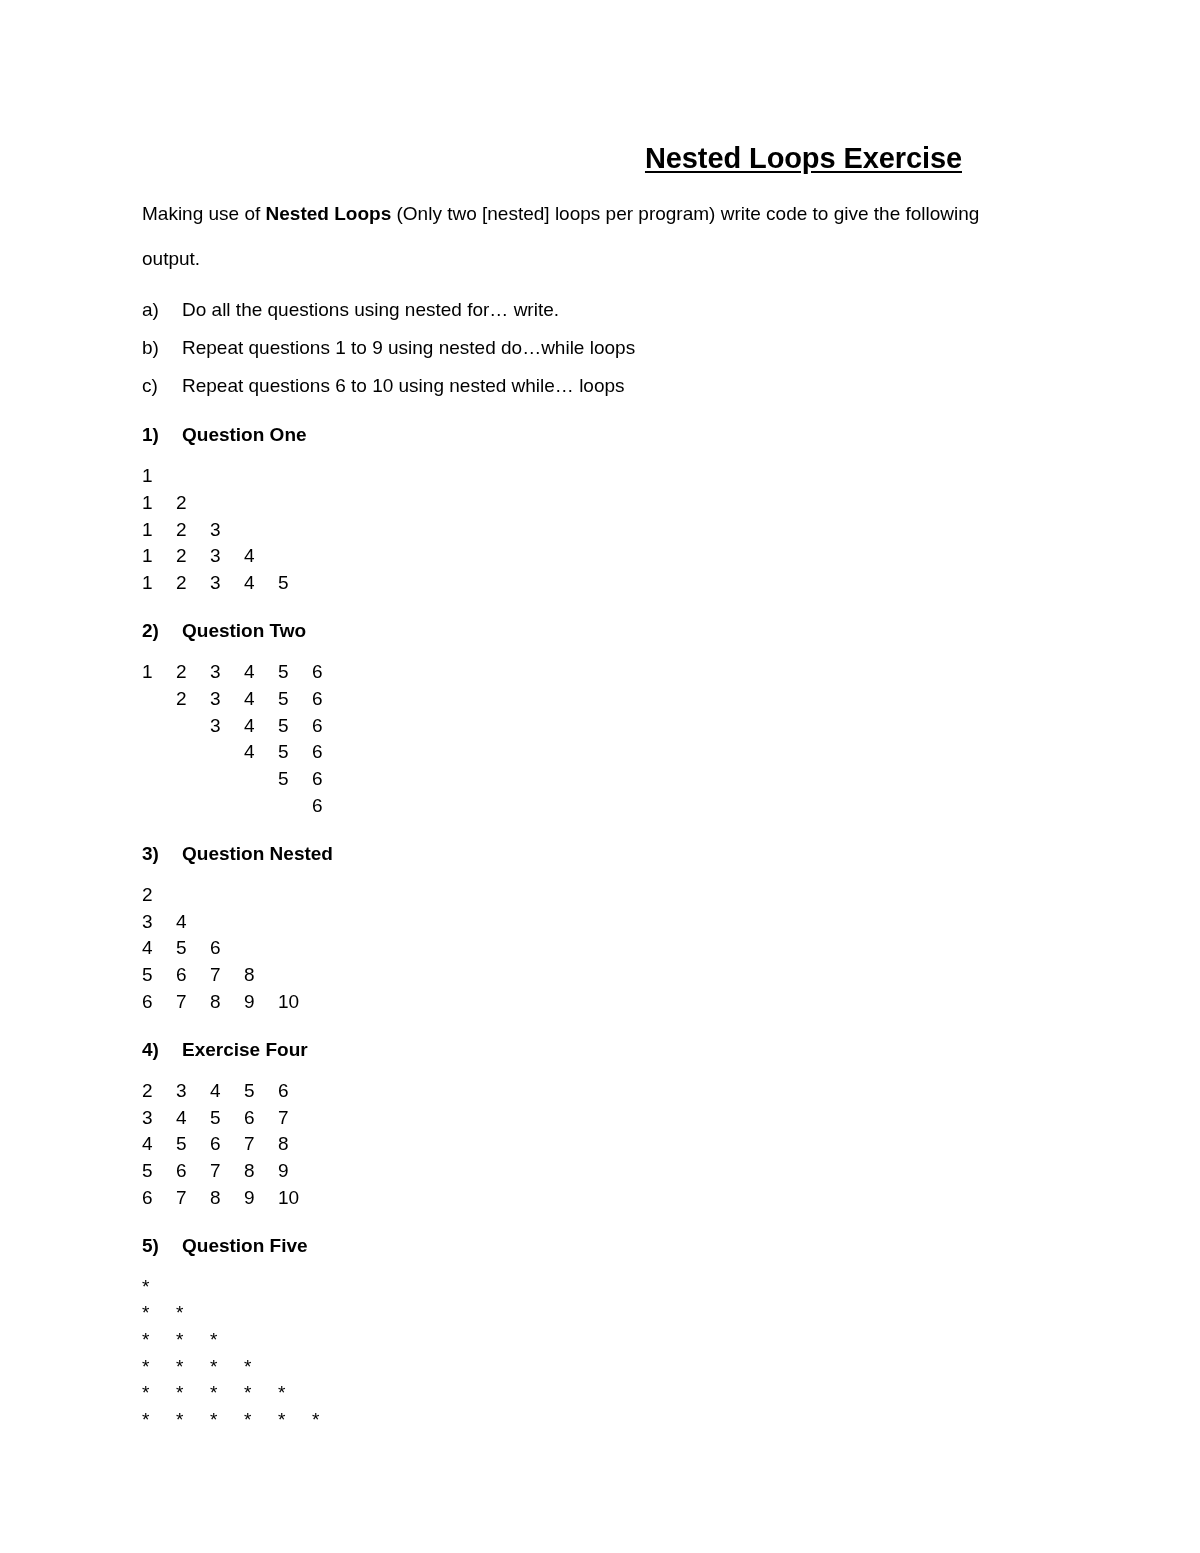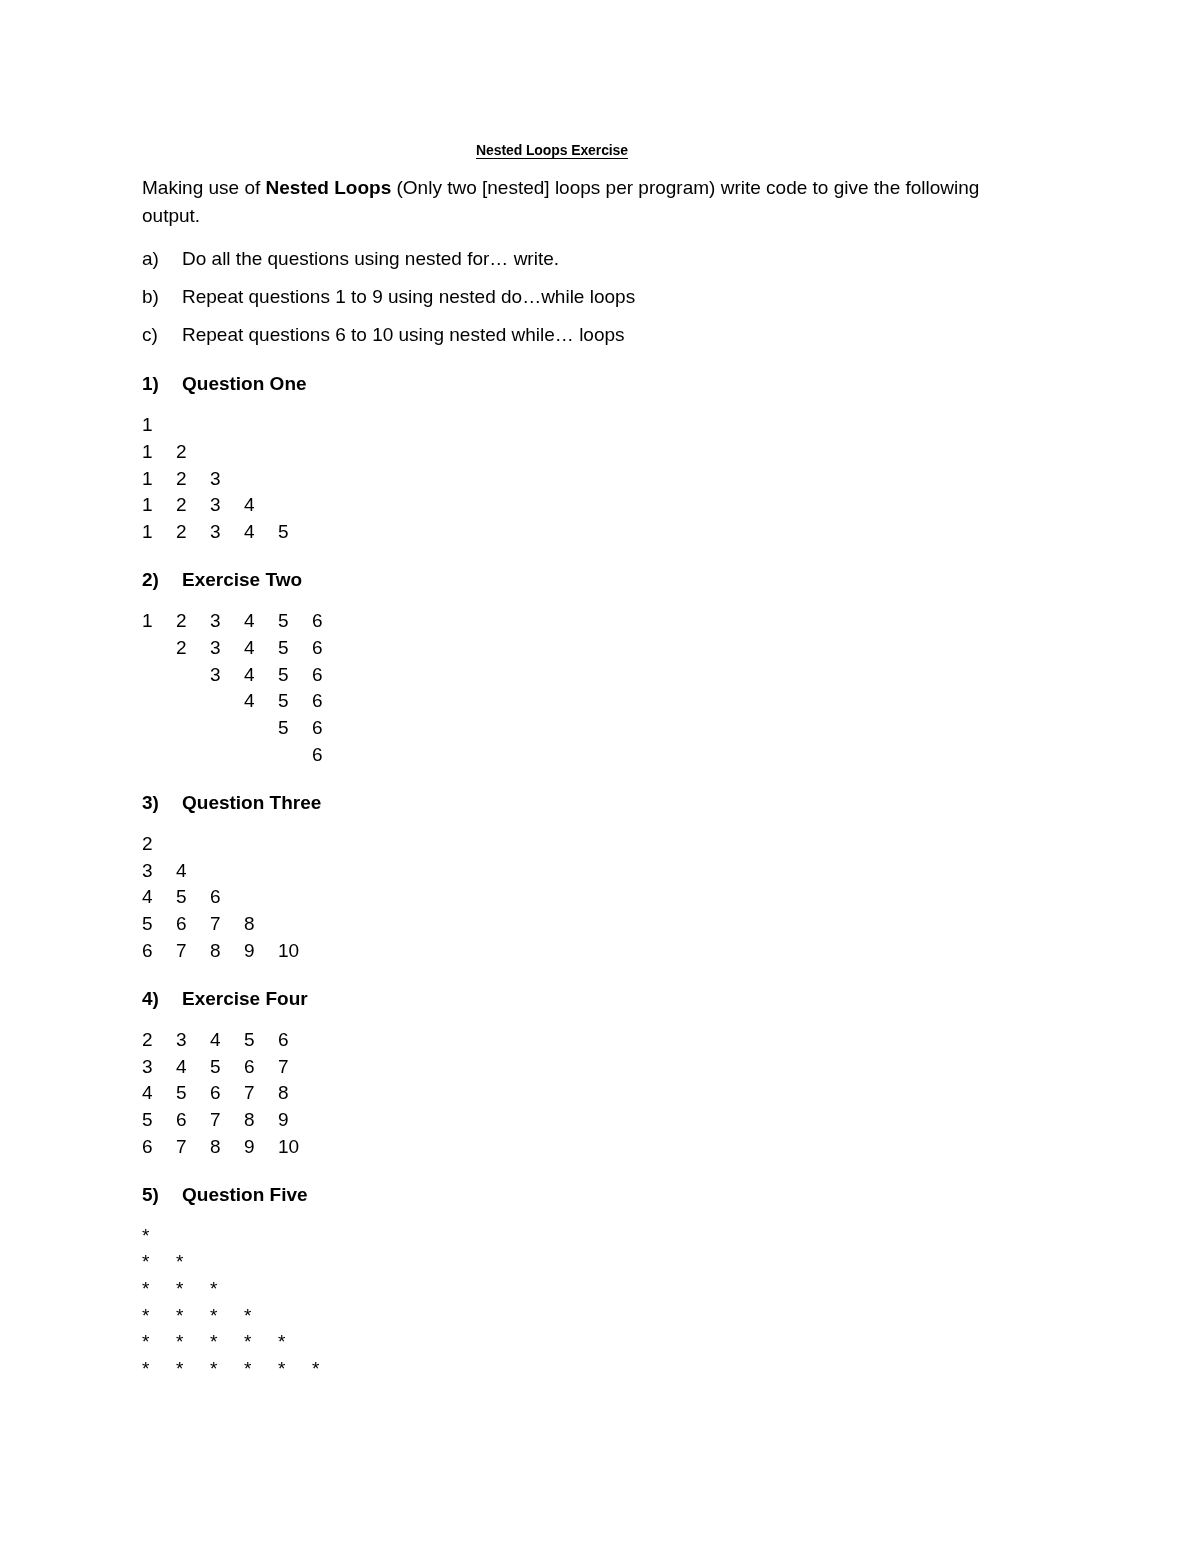--- a/index.html
+++ b/index.html
@@ -16,32 +16,32 @@
   }
   .page {
     position: relative;
     width: 1200px;
     height: 1553px;
     box-sizing: border-box;
     padding: 142px 190px 0 142px;
     background: #ffffff;
   }
   .doc-title {
-    text-align: center;
-    font-size: 14px;
+    text-align: right;
+    font-size: 29px;
     font-weight: bold;
     text-decoration: underline;
     text-underline-offset: 3px;
     margin: 0 0 16px 0;
     letter-spacing: -0.1px;
     padding-right: 48px;
   }
   .intro {
     font-size: 19px;
-    line-height: 28px;
+    line-height: 45px;
     margin: 0 0 14px 0;
     text-align: left;
   }
   .intro b { font-weight: bold; }
 
   .letter-list {
     margin: 0 0 8px 0;
   }
   .letter-item {
     display: flex;
@@ -131,34 +131,34 @@
   <div class="pattern">
       <div class="pattern-row"><span class="cell">1</span></div>
       <div class="pattern-row"><span class="cell">1</span><span class="cell">2</span></div>
       <div class="pattern-row"><span class="cell">1</span><span class="cell">2</span><span class="cell">3</span></div>
       <div class="pattern-row"><span class="cell">1</span><span class="cell">2</span><span class="cell">3</span><span class="cell">4</span></div>
       <div class="pattern-row"><span class="cell">1</span><span class="cell">2</span><span class="cell">3</span><span class="cell">4</span><span class="cell">5</span></div>
     </div>
 
   <div class="q-heading">
     <span class="q-num">2)</span>
-    <span class="q-label">Exercise Two</span>
+    <span class="q-label">Question Two</span>
   </div>
   <div class="pattern">
       <div class="pattern-row"><span class="cell">1</span><span class="cell">2</span><span class="cell">3</span><span class="cell">4</span><span class="cell">5</span><span class="cell">6</span></div>
       <div class="pattern-row"><span class="cell blank">&nbsp;</span><span class="cell">2</span><span class="cell">3</span><span class="cell">4</span><span class="cell">5</span><span class="cell">6</span></div>
       <div class="pattern-row"><span class="cell blank">&nbsp;</span><span class="cell blank">&nbsp;</span><span class="cell">3</span><span class="cell">4</span><span class="cell">5</span><span class="cell">6</span></div>
       <div class="pattern-row"><span class="cell blank">&nbsp;</span><span class="cell blank">&nbsp;</span><span class="cell blank">&nbsp;</span><span class="cell">4</span><span class="cell">5</span><span class="cell">6</span></div>
       <div class="pattern-row"><span class="cell blank">&nbsp;</span><span class="cell blank">&nbsp;</span><span class="cell blank">&nbsp;</span><span class="cell blank">&nbsp;</span><span class="cell">5</span><span class="cell">6</span></div>
       <div class="pattern-row"><span class="cell blank">&nbsp;</span><span class="cell blank">&nbsp;</span><span class="cell blank">&nbsp;</span><span class="cell blank">&nbsp;</span><span class="cell blank">&nbsp;</span><span class="cell">6</span></div>
     </div>
 
   <div class="q-heading">
     <span class="q-num">3)</span>
-    <span class="q-label">Question Three</span>
+    <span class="q-label">Question Nested</span>
   </div>
   <div class="pattern">
       <div class="pattern-row"><span class="cell">2</span></div>
       <div class="pattern-row"><span class="cell">3</span><span class="cell">4</span></div>
       <div class="pattern-row"><span class="cell">4</span><span class="cell">5</span><span class="cell">6</span></div>
       <div class="pattern-row"><span class="cell">5</span><span class="cell">6</span><span class="cell">7</span><span class="cell">8</span></div>
       <div class="pattern-row"><span class="cell">6</span><span class="cell">7</span><span class="cell">8</span><span class="cell">9</span><span class="cell">10</span></div>
     </div>
 
   <div class="q-heading">

